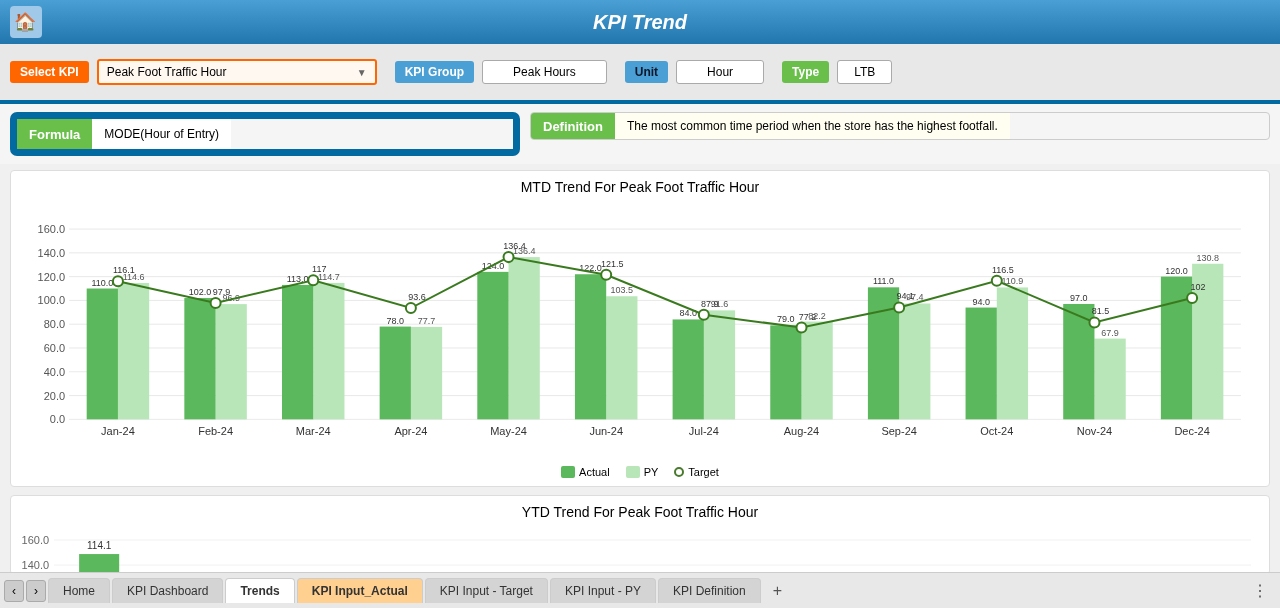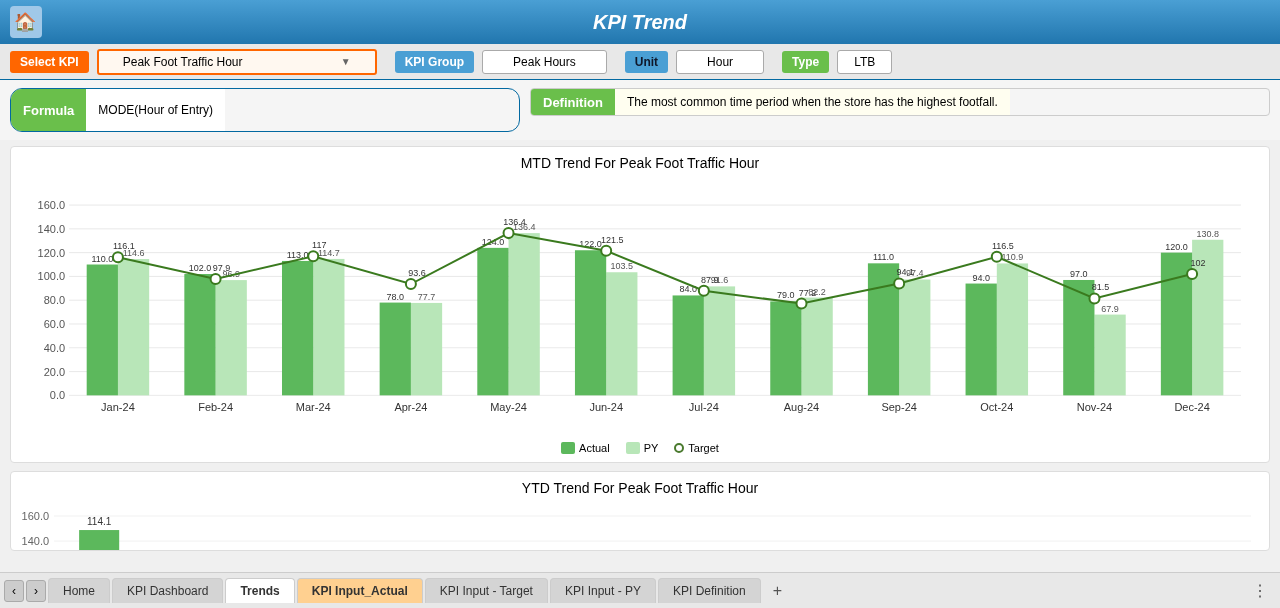--- a/index.html
+++ b/index.html
@@ -36,36 +36,36 @@
       font-size: 18px;
     }
 
     
     .kpi-bar {
       background: #e8e8e8;
       display: flex;
       align-items: center;
       padding: 6px 10px;
       gap: 8px;
-      height: 36px;
-      border-bottom: 1px solid #0369a1;
+      height: 60px;
+      border-bottom: 4px solid #0369a1;
     }
     .kpi-label {
       background: #ff6600;
       color: white;
       padding: 4px 10px;
       border-radius: 3px;
       font-weight: bold;
       font-size: 12px;
       white-space: nowrap;
     }
     .kpi-dropdown {
       background: #fff8f0;
       border: 2px solid #ff6600;
-      padding: 4px 24px;
+      padding: 4px 8px;
       border-radius: 3px;
       display: flex;
       align-items: center;
       justify-content: space-between;
       width: 280px;
       font-size: 12px;
       cursor: pointer;
     }
     .kpi-dropdown-arrow {
       font-size: 10px;
@@ -123,22 +123,22 @@
     
     .formula-def-bar {
       display: flex;
       padding: 8px 10px;
       gap: 10px;
       background: #f5f5f5;
     }
     .formula-box {
       display: flex;
       align-items: center;
-      border: 1px solid #0369a1;
-      border-radius: 12px;
+      border: 7px solid #0369a1;
+      border-radius: 7px;
       overflow: hidden;
       flex: 1;
       max-width: 510px;
       height: 44px;
     }
     .formula-label {
       background: #6abf4b;
       color: white;
       padding: 0 12px;
       font-weight: bold;

